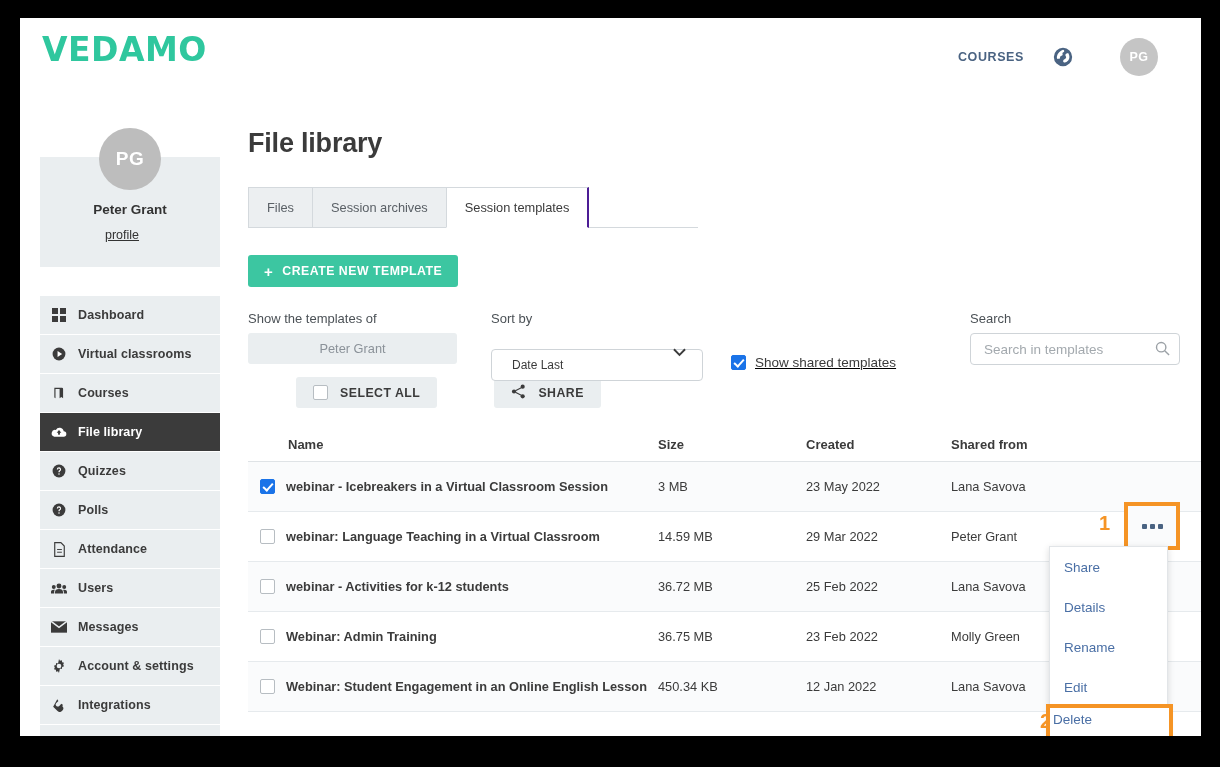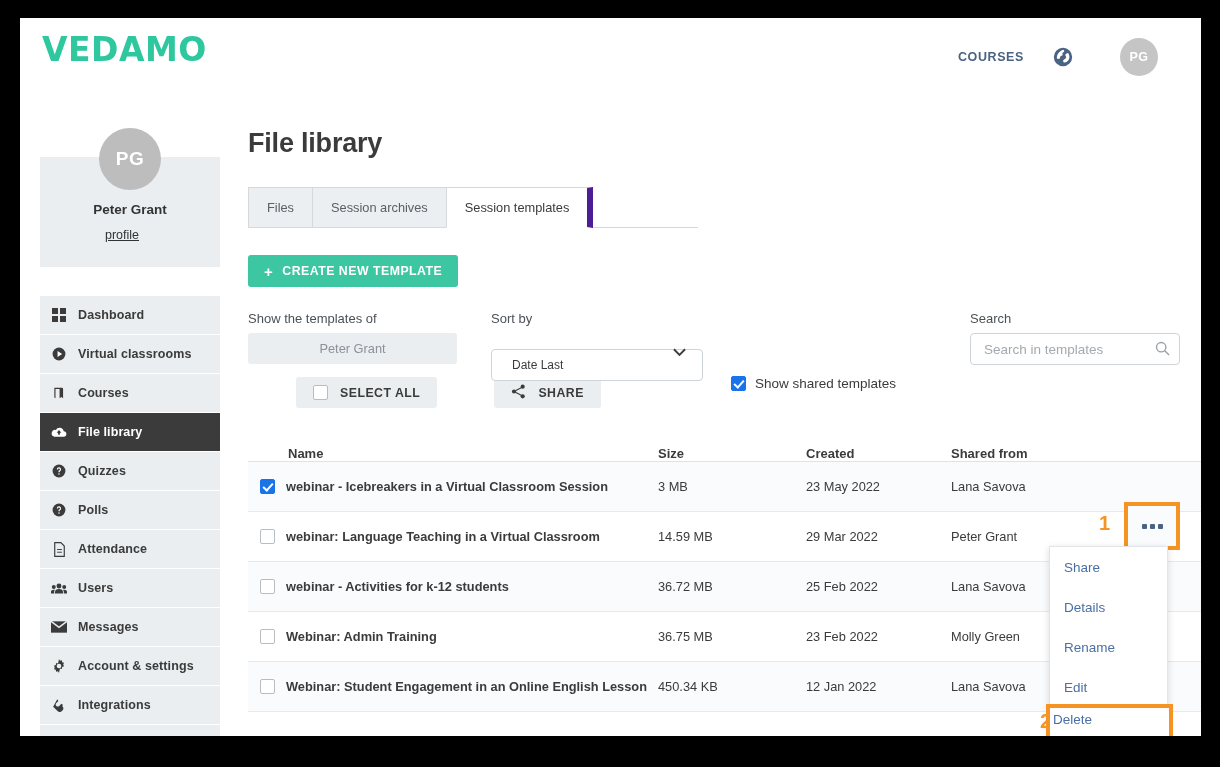--- a/index.html
+++ b/index.html
@@ -193,21 +193,21 @@
     border-right: none;
     background: #eceff1;
     display: flex;
     align-items: center;
     padding: 0 18px;
     font-size: 12.8px;
     color: #5a6066;
     cursor: pointer;
     z-index: 1;
   }
-  .tab:last-child { border-right: 6px solid #4c1d95; }
+  .tab:last-child { border-right: 2px solid #4c1d95; }
   .tab.active {
     background: #ffffff;
     border-bottom: 1px solid #ffffff;
     color: #3b3b3b;
     z-index: 2;
   }
 
   
   #create-btn {
     margin-top: 27px;
@@ -271,25 +271,26 @@
   }
   #sort-chevron {
     position: absolute;
     left: 425px; top: 32px;
     pointer-events: none;
     color: #3b3b3b;
   }
 
   #shared-toggle {
     position: absolute;
-    left: 483px; top: 65px;
+    left: 483px; top: 44px;
     display: flex;
     align-items: flex-start;
     gap: 9px;
     cursor: pointer;
+    text-decoration: underline;
   }
   .cb {
     width: 15px; height: 15px;
     border: 1.5px solid #b7bdc2;
     border-radius: 2px;
     background: #ffffff;
     display: inline-block;
     position: relative;
     flex: none;
   }
@@ -354,21 +355,21 @@
     cursor: pointer;
     font-family: "Liberation Sans", sans-serif;
     margin-left: 48px;
   }
 
   
   #table { margin-top: 20px; width: 953px; }
   #thead {
     height: 34px;
     display: flex;
-    align-items: flex-end;
+    align-items: center;
     border-bottom: 1px solid #dfe3e6;
     font-size: 13px;
     font-weight: bold;
     color: #3b3b3b;
   }
   .row {
     position: relative;
     height: 50px;
     display: flex;
     align-items: center;

